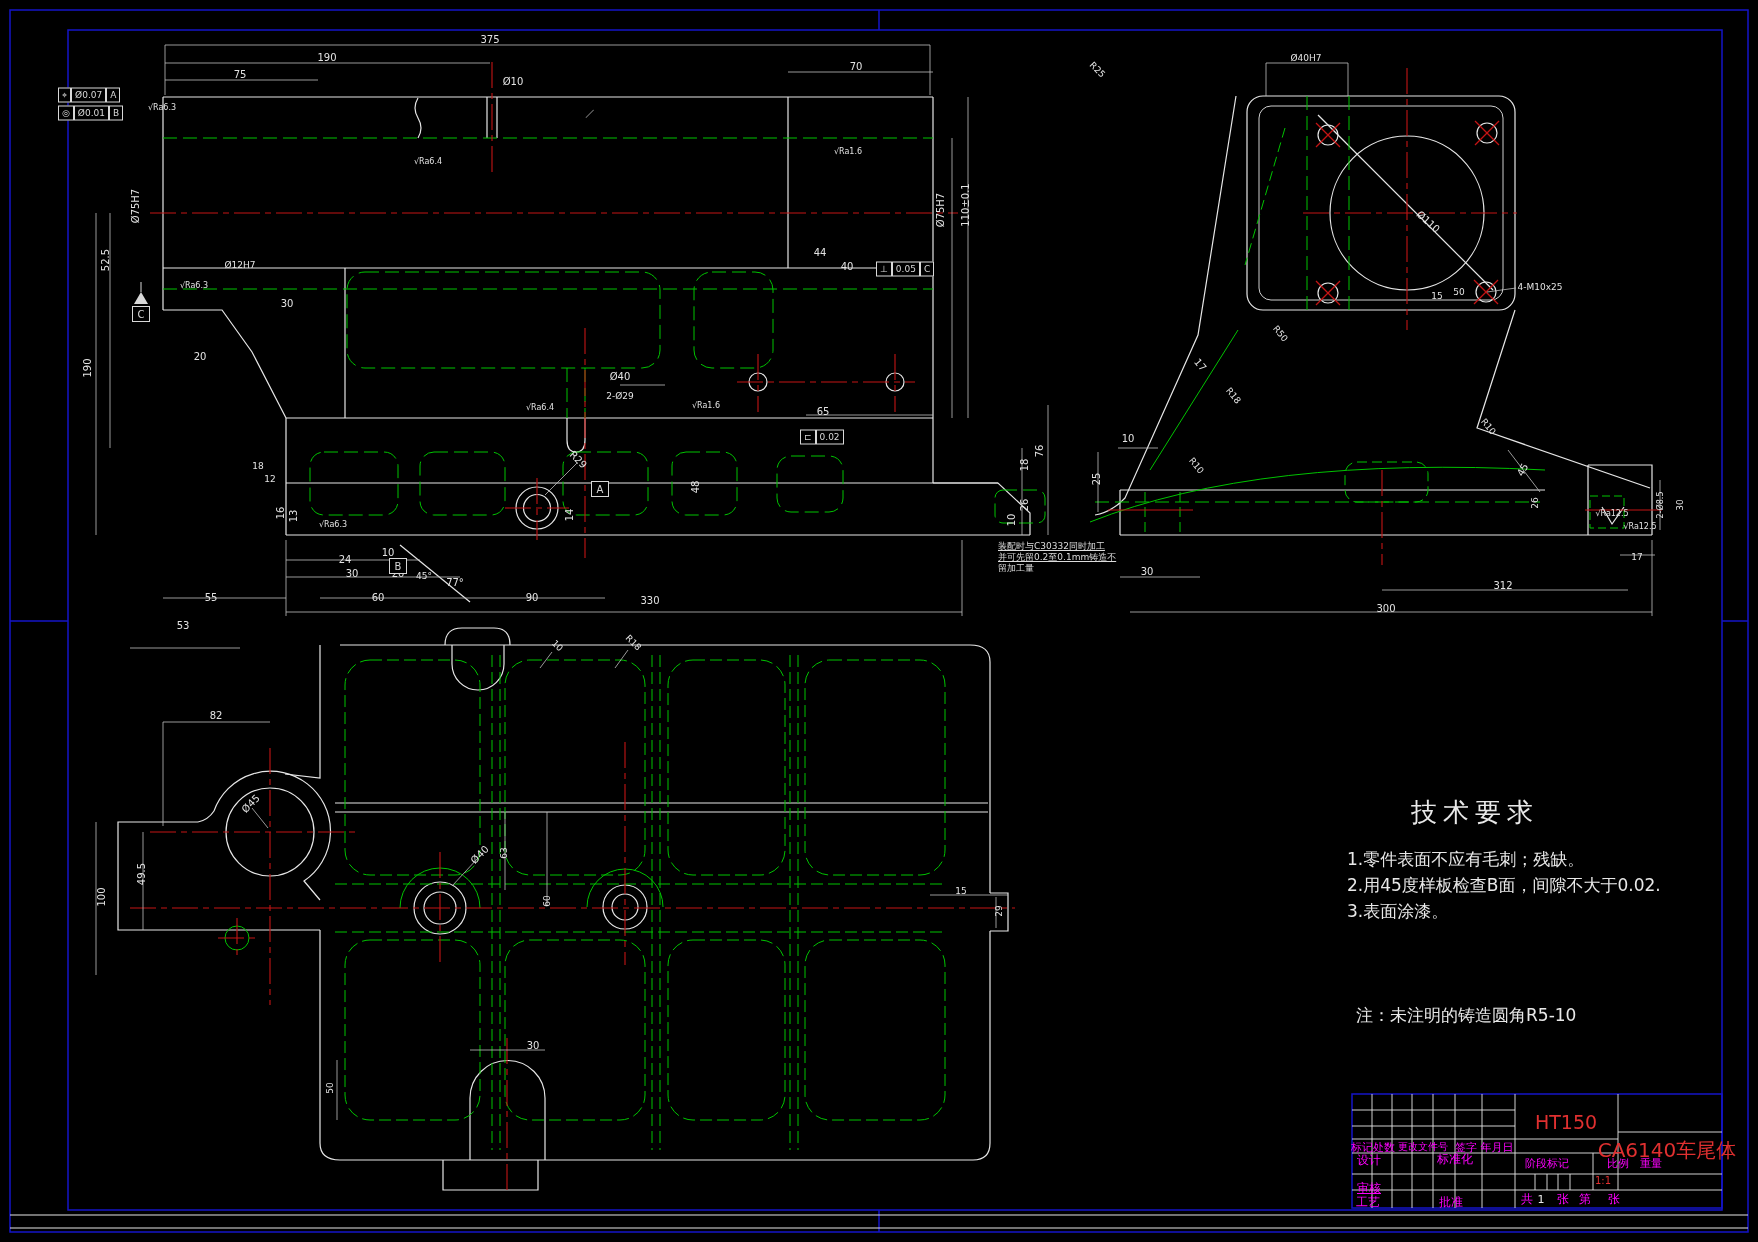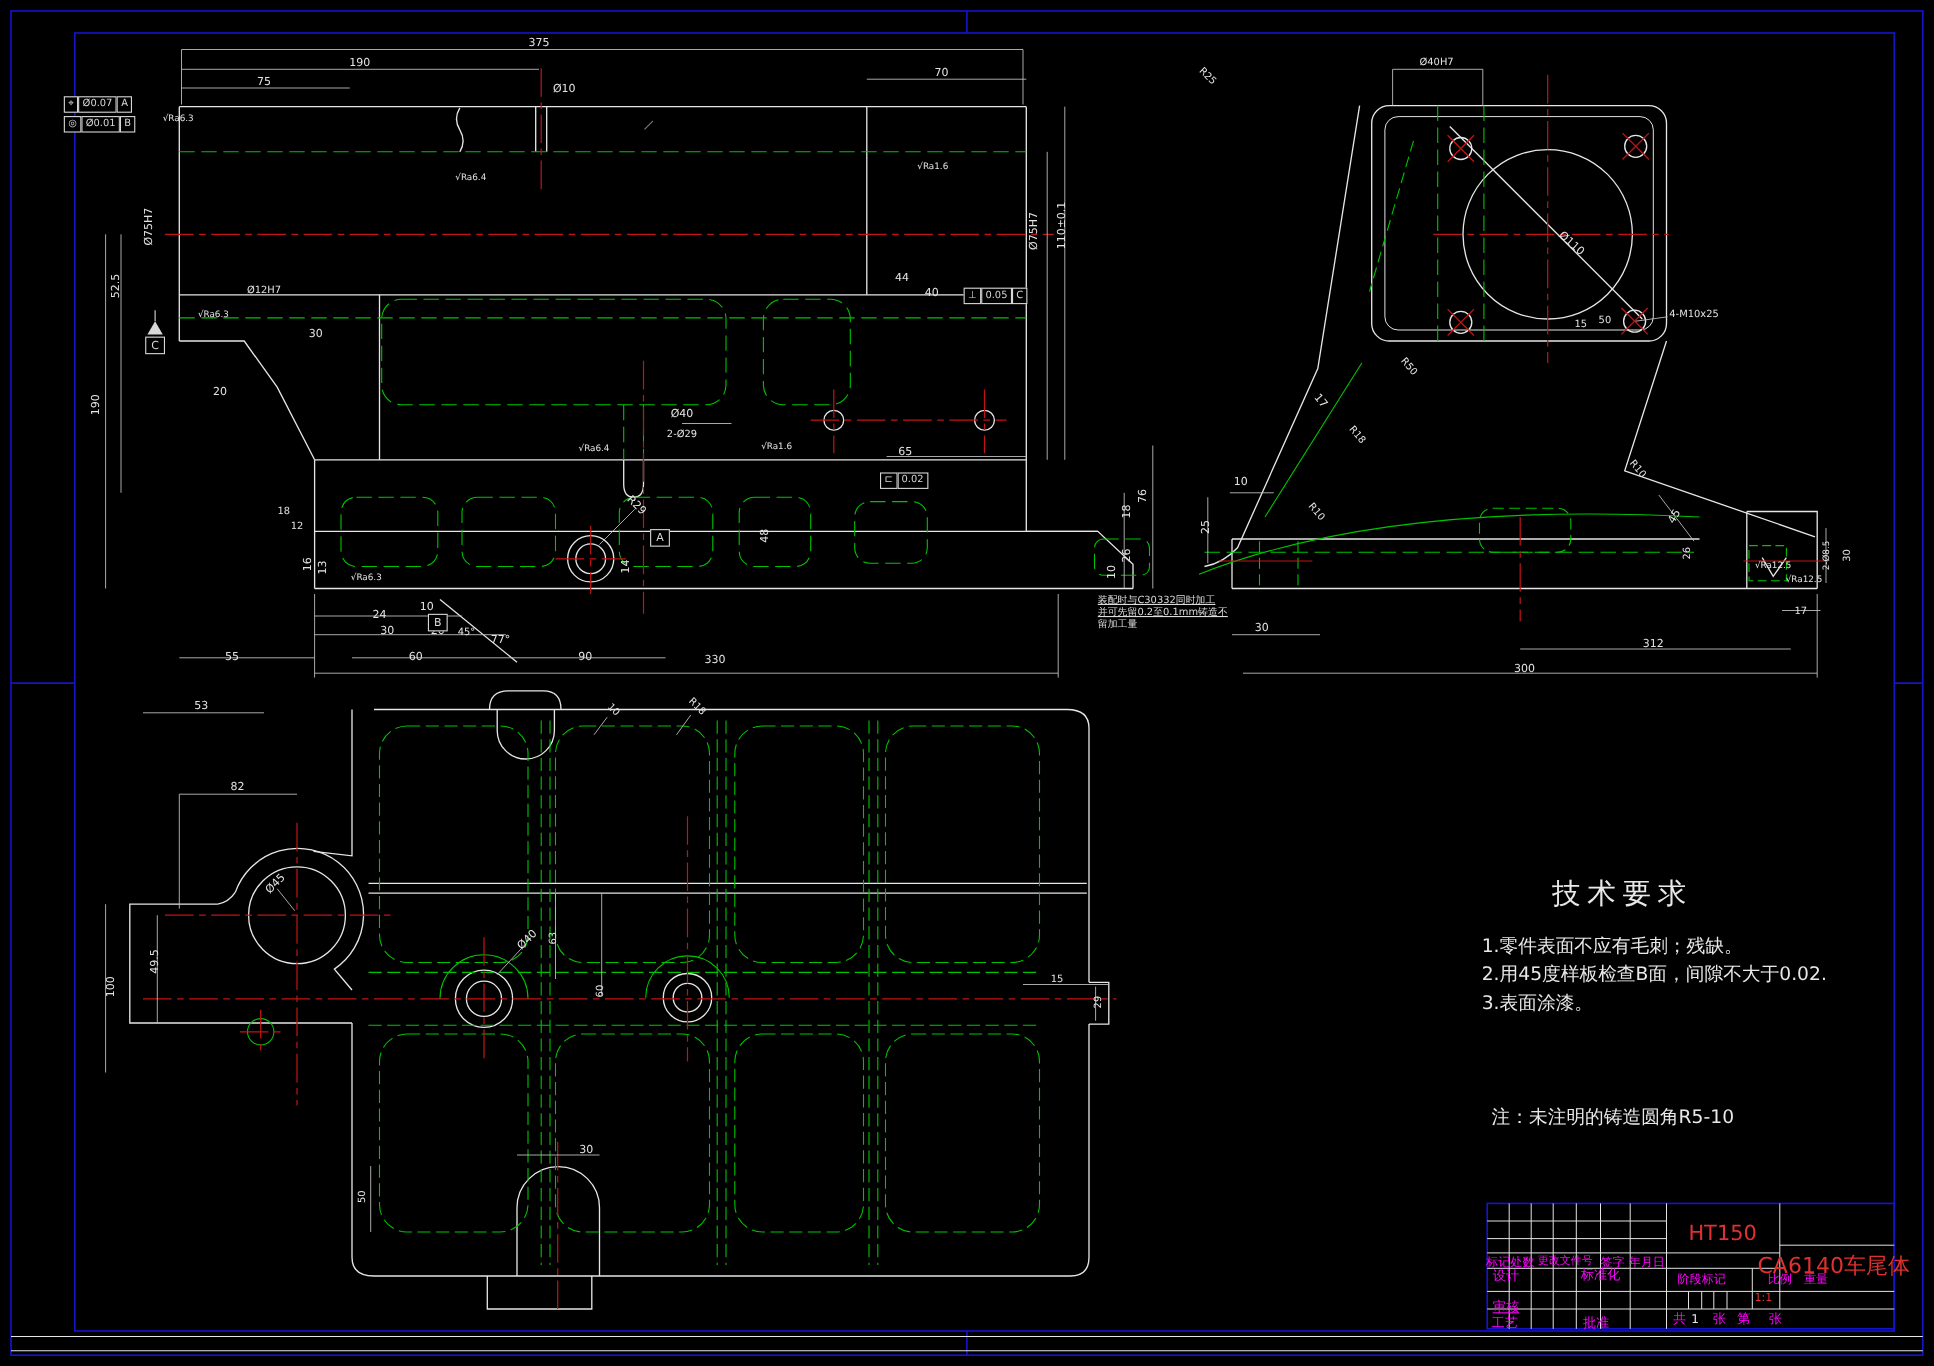--- a/index.html
+++ b/index.html
@@ -365,21 +365,21 @@
       <span class="lbl" style="left: 1488px; top: 427px; font-size: 9px; color: rgb(227, 227, 227); transform: translate(-50%, -50%) rotate(50deg);">R10</span>
       <span class="lbl" style="left: 1523px; top: 470px; font-size: 10px; color: rgb(227, 227, 227); transform: translate(-50%, -50%) rotate(-60deg);">45</span>
       <span class="lbl" style="left: 1535px; top: 503px; font-size: 9px; color: rgb(227, 227, 227); transform: translate(-50%, -50%) rotate(-90deg);">26</span>
       <span class="lbl" style="left: 1612px; top: 514px; font-size: 8px; color: rgb(227, 227, 227); transform: translate(-50%, -50%);">√Ra12.5</span>
       <span class="lbl" style="left: 1640px; top: 527px; font-size: 8px; color: rgb(227, 227, 227); transform: translate(-50%, -50%);">√Ra12.5</span>
       <span class="lbl" style="left: 1661px; top: 505px; font-size: 8px; color: rgb(227, 227, 227); transform: translate(-50%, -50%) rotate(-90deg);">2-Ø8.5</span>
       <span class="lbl" style="left: 1680px; top: 505px; font-size: 9px; color: rgb(227, 227, 227); transform: translate(-50%, -50%) rotate(-90deg);">30</span>
       <span class="lbl" style="left: 1637px; top: 557px; font-size: 9px; color: rgb(227, 227, 227); transform: translate(-50%, -50%);">17</span>
       <span class="lbl" style="left: 1503px; top: 586px; font-size: 10px; color: rgb(227, 227, 227); transform: translate(-50%, -50%);">312</span>
       <span class="lbl" style="left: 1386px; top: 609px; font-size: 10px; color: rgb(227, 227, 227); transform: translate(-50%, -50%);">300</span>
-      <span class="lbl" style="left: 183px; top: 643px; font-size: 10px; color: rgb(227, 227, 227); transform: translate(-50%, -50%); text-align: right;">53</span>
+      <span class="lbl" style="left: 183px; top: 626px; font-size: 10px; color: rgb(227, 227, 227); transform: translate(-50%, -50%); text-align: right;">53</span>
       <span class="lbl" style="left: 216px; top: 716px; font-size: 10px; color: rgb(227, 227, 227); transform: translate(-50%, -50%);">82</span>
       <span class="lbl" style="left: 251px; top: 804px; font-size: 10px; color: rgb(227, 227, 227); transform: translate(-50%, -50%) rotate(-45deg);">Ø45</span>
       <span class="lbl" style="left: 142px; top: 874px; font-size: 10px; color: rgb(227, 227, 227); transform: translate(-50%, -50%) rotate(-90deg);">49.5</span>
       <span class="lbl" style="left: 102px; top: 897px; font-size: 10px; color: rgb(227, 227, 227); transform: translate(-50%, -50%) rotate(-90deg);">100</span>
       <span class="lbl" style="left: 557px; top: 646px; font-size: 9px; color: rgb(227, 227, 227); transform: translate(-50%, -50%) rotate(45deg);">10</span>
       <span class="lbl" style="left: 633px; top: 643px; font-size: 9px; color: rgb(227, 227, 227); transform: translate(-50%, -50%) rotate(45deg);">R18</span>
       <span class="lbl" style="left: 480px; top: 855px; font-size: 10px; color: rgb(227, 227, 227); transform: translate(-50%, -50%) rotate(-45deg);">Ø40</span>
       <span class="lbl" style="left: 504px; top: 853px; font-size: 9px; color: rgb(227, 227, 227); transform: translate(-50%, -50%) rotate(-90deg);">63</span>
       <span class="lbl" style="left: 547px; top: 901px; font-size: 9px; color: rgb(227, 227, 227); transform: translate(-50%, -50%) rotate(-90deg);">60</span>
       <span class="lbl" style="left: 533px; top: 1046px; font-size: 10px; color: rgb(227, 227, 227); transform: translate(-50%, -50%);">30</span>

